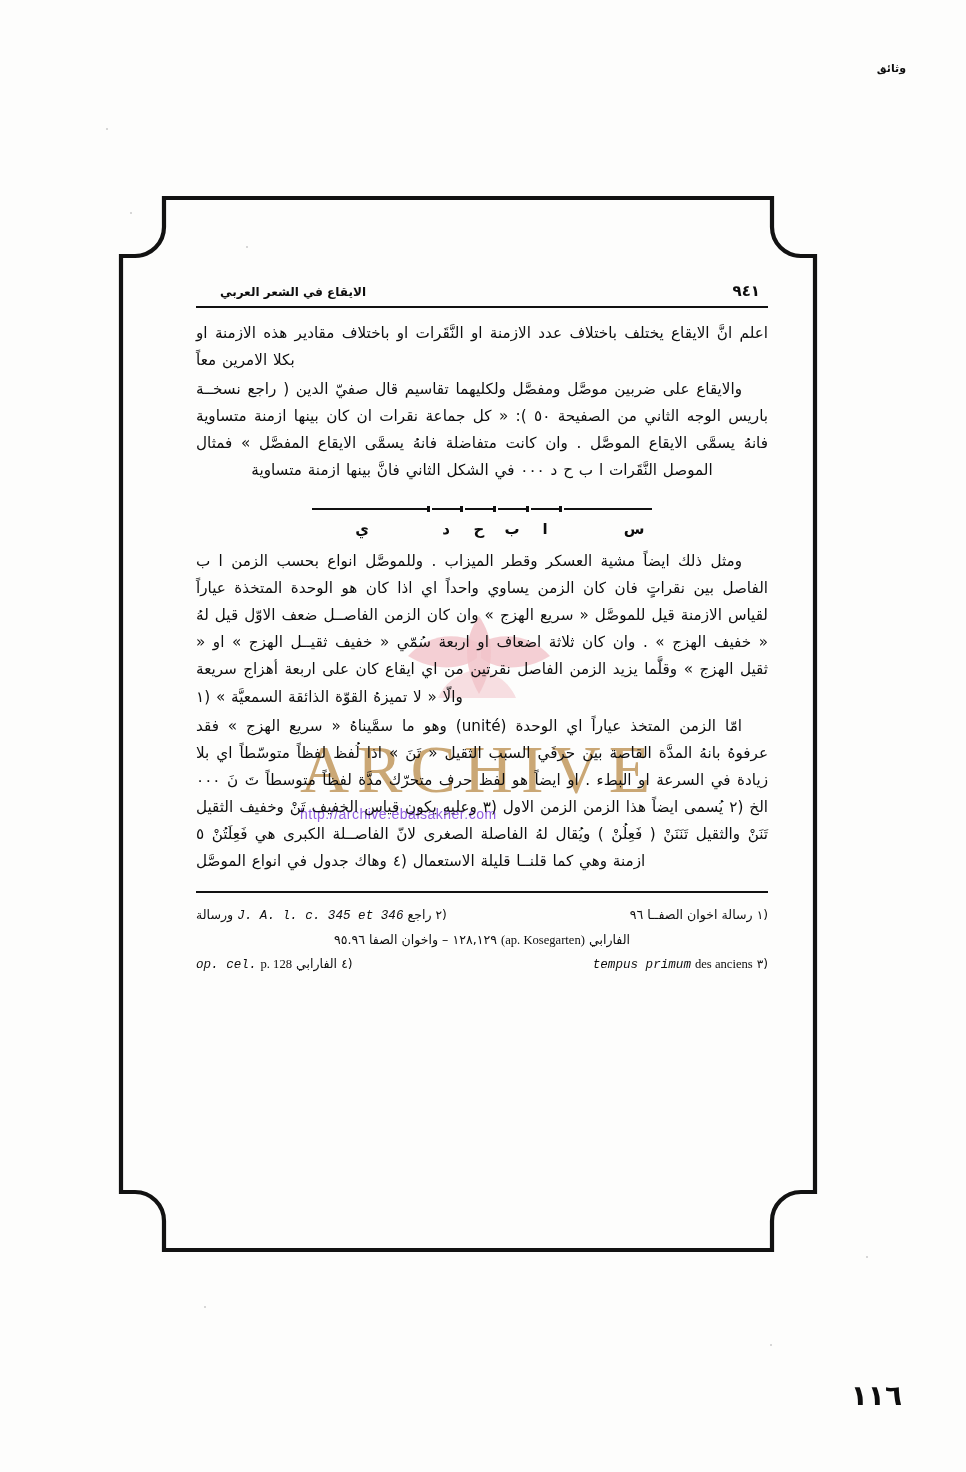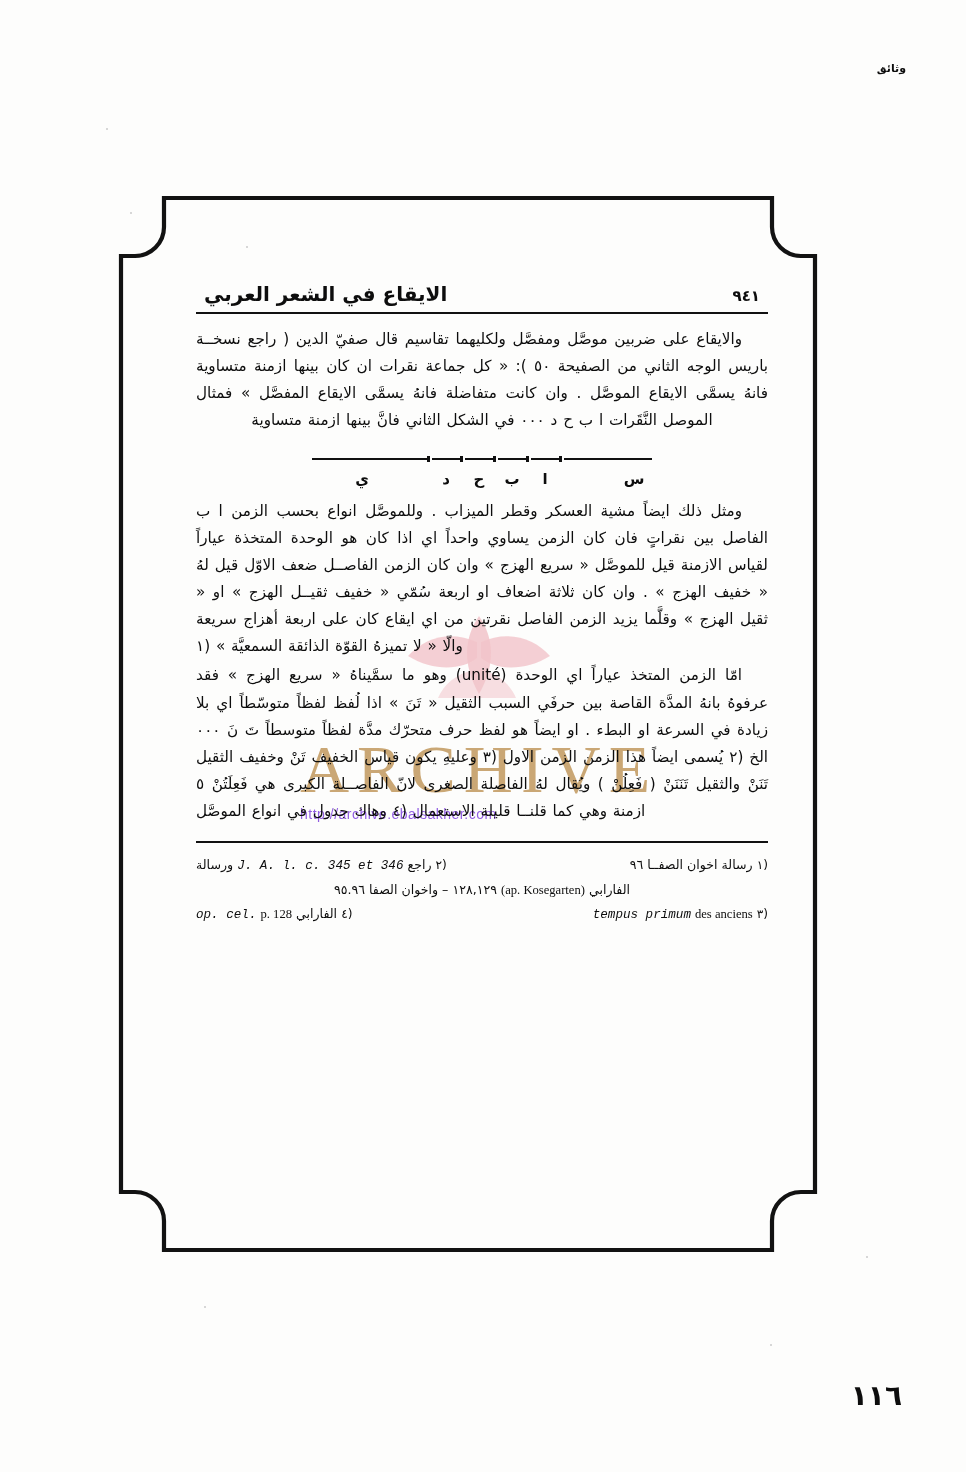--- a/index.html
+++ b/index.html
@@ -74,23 +74,24 @@
   }
 
   .head-row {
     display: flex;
     flex-direction: row-reverse;
     align-items: baseline;
     justify-content: space-between;
     padding: 0 8px 2px 8px;
   }
   .head-title {
-    font-size: 20px;
+    font-size: 12px;
     font-weight: bold;
     letter-spacing: 0px;
+    margin-left: 16px;
   }
   .head-folio {
     font-size: 15px;
     font-weight: bold;
     letter-spacing: 1px;
   }
   .head-rule {
     height: 2px;
     background: #111;
     margin: 4px 0 12px 0;
@@ -267,20 +268,24 @@
   </div>
 
   <div class="textblock">
 
     <div class="head-row">
       <span class="head-title">الايقاع في الشعر العربي</span>
       <span class="head-folio">٩٤١</span>
     </div>
     <div class="head-rule"></div>
 
+    <p class="body lastline-left">
+      <span>اعلم انَّ الايقاع يختلف باختلاف عدد الازمنة او النَّقَرات او باختلاف مقادير هذه</span>
+      <span>الازمنة او بكلا الامرين معاً</span>
+    </p>
 
     <p class="body indent">
       <span>والايقاع على ضربين موصَّل ومفصَّل ولكليهما تقاسيم قال صفيّ الدين ( راجع</span>
       <span>نسخــة باريس الوجه الثاني من الصفيحة ٥٠ ): « كل جماعة نقرات ان كان بينها ازمنة</span>
       <span>متساوية فانهُ يسمَّى الايقاع الموصَّل . وان كانت متفاضلة فانهُ يسمَّى الايقاع المفصَّل »</span>
       <span>فمثال الموصل النَّقَرات ا ب ح د ٠٠٠ في الشكل الثاني فانَّ بينها ازمنة متساوية</span>
     </p>
 
     <div class="figure">
       <div class="fig-rule">

